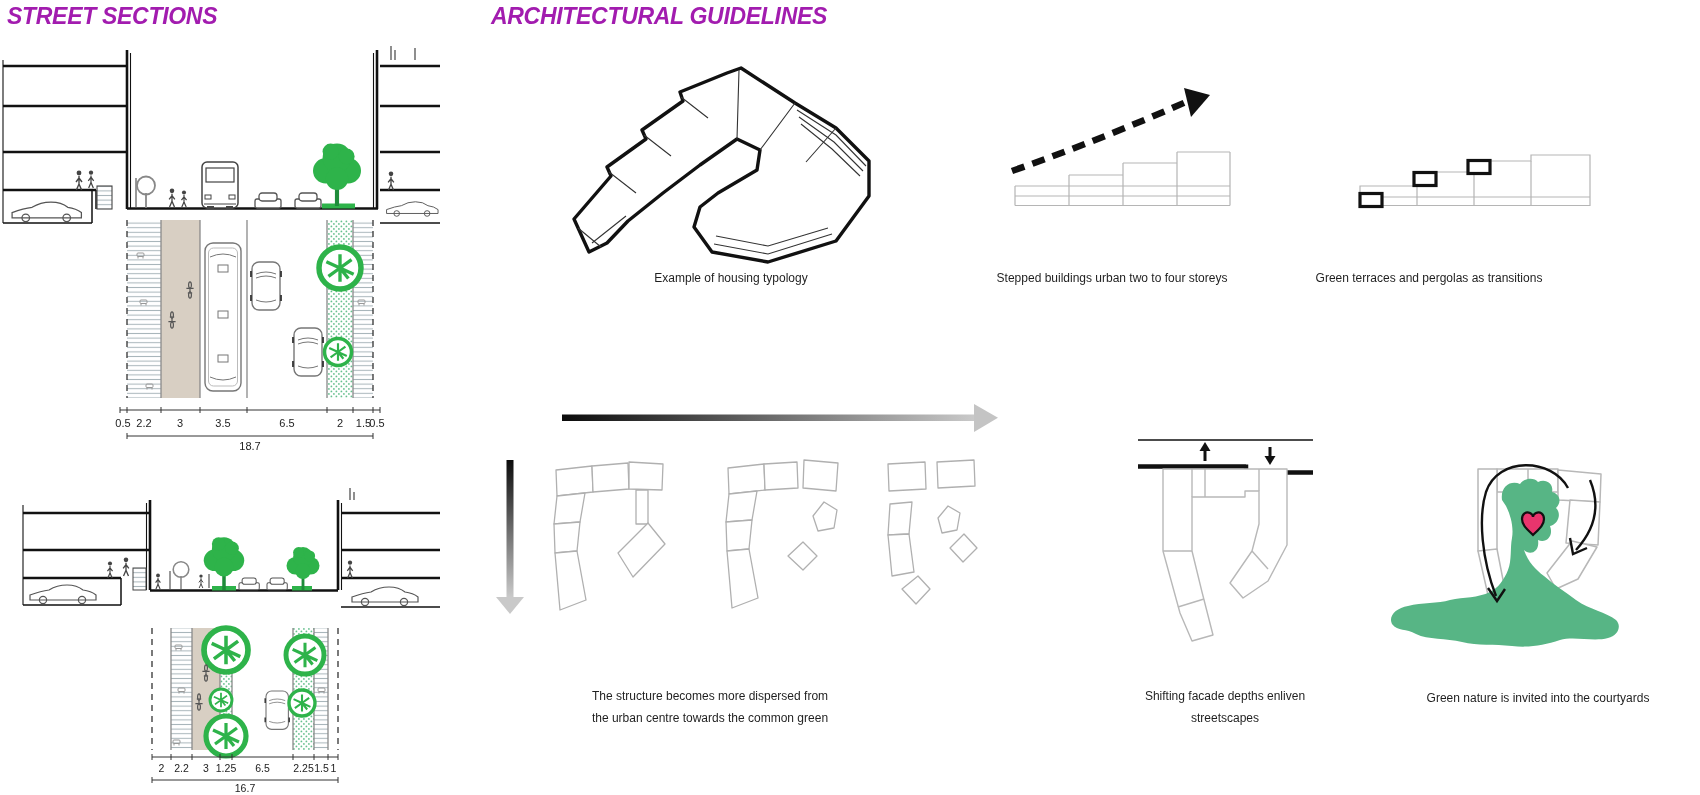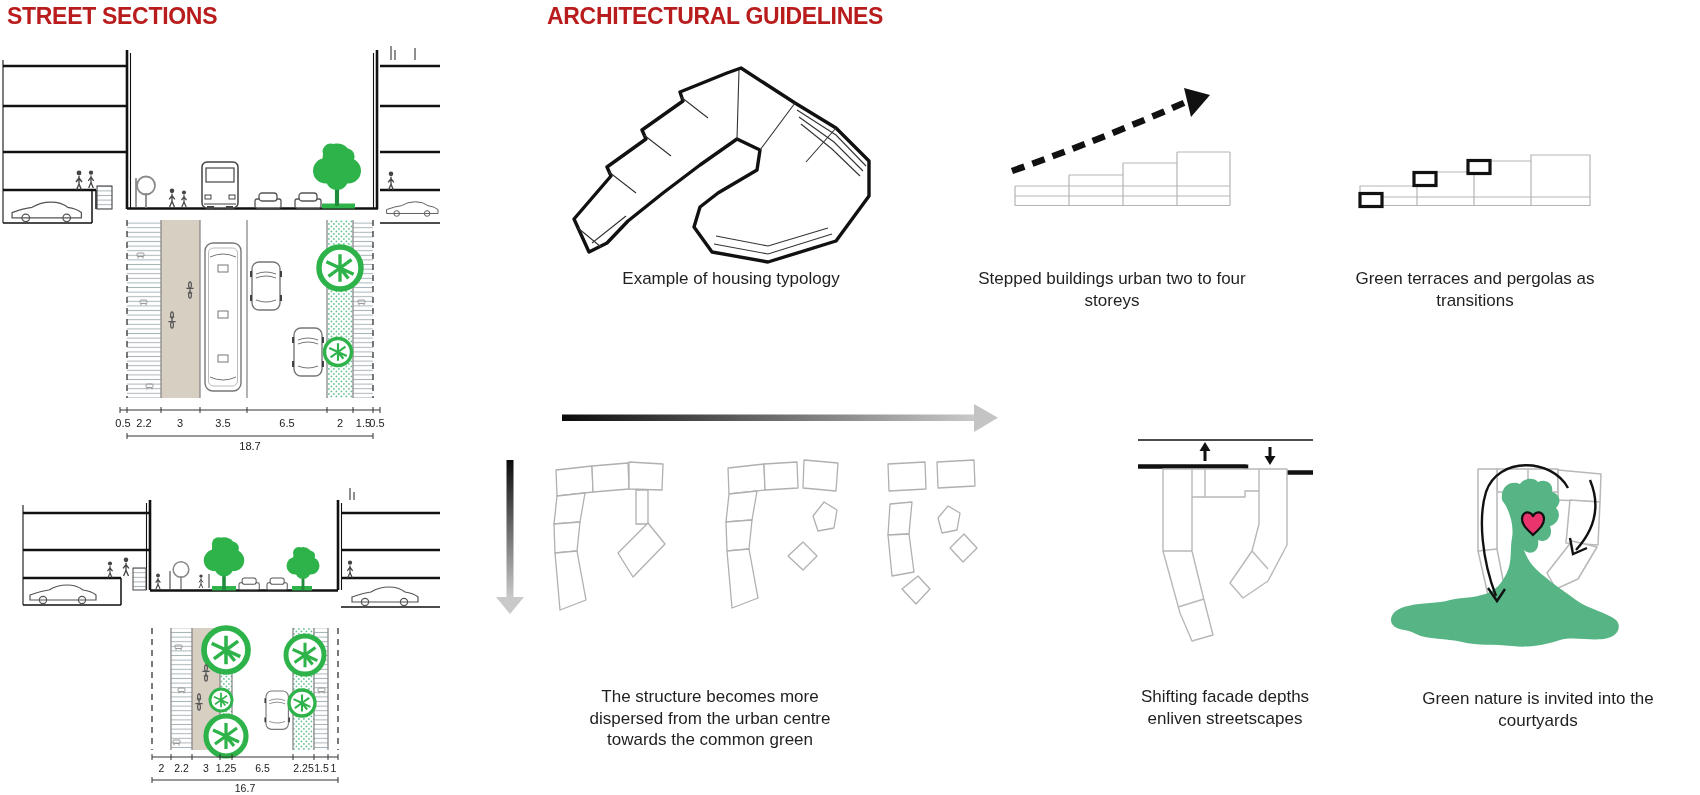--- a/index.html
+++ b/index.html
@@ -1,28 +1,28 @@
 <!DOCTYPE html>
 <html><head>
 <meta charset="utf-8">
 <style>
   html,body{margin:0;padding:0;background:#fff;}
   #canvas{position:relative;width:1700px;height:795px;background:#fff;overflow:hidden;
           font-family:"Liberation Sans",sans-serif;color:#111;}
-  .hdr{position:absolute;font-weight:700;font-size:23px;letter-spacing:-0.3px;color:#b91c1c;white-space:nowrap;}
-  .cap{position:absolute;transform:translateX(-50%);text-align:center;font-size:17px;line-height:21.5px;color:#1f1f1f;}
+  .hdr{position:absolute;font-weight:700;font-size:23px;letter-spacing:-0.3px;color:#a21caf;white-space:nowrap;font-style:italic;}
+  .cap{position:absolute;transform:translateX(-50%);text-align:center;font-size:12px;line-height:21.5px;color:#1f1f1f;}
   svg text{font-family:"Liberation Sans",sans-serif;}
 </style>
 </head>
 <body>
 
 <div id="canvas">
 
   <div class="hdr" style="left:7px;top:3px;">STREET SECTIONS</div>
-  <div class="hdr" style="left:547px;top:3px;">ARCHITECTURAL GUIDELINES</div>
+  <div class="hdr" style="left:491px;top:3px;">ARCHITECTURAL GUIDELINES</div>
 
   <svg width="1700" height="795" style="position:absolute;left:0;top:0;">
     <defs>
       <pattern id="hatchP" width="6" height="4.6" patternUnits="userSpaceOnUse">
         <rect width="6" height="4.6" fill="#fff"></rect>
         <line x1="0" y1="2.3" x2="6" y2="2.3" stroke="#a9b6bb" stroke-width="1"></line>
       </pattern>
       <pattern id="dotsP" width="5" height="5" patternUnits="userSpaceOnUse">
         <rect width="5" height="5" fill="#fff"></rect>
         <circle cx="1.4" cy="1.4" r="0.9" fill="#66c08e"></circle>
@@ -371,18 +371,18 @@
         <path d="M1568,488 C1552,458 1498,456 1486,492 C1478,518 1482,560 1496,596"></path>
         <path d="M1488,588 L1497,601 L1505,589"></path>
         <path d="M1590,480 C1600,504 1596,528 1576,550"></path>
         <path d="M1570,538 L1573,554 L1587,548"></path>
       </g>
     </g>
   </svg>
 
   <div class="cap" style="left:731px;top:268px;width:240px;">Example of housing typology</div>
   <div class="cap" style="left:1112px;top:268px;width:280px;">Stepped buildings urban two to four storeys</div>
-  <div class="cap" style="left:1475px;top:268px;width:260px;">Green terraces and pergolas as transitions</div>
+  <div class="cap" style="left:1429px;top:268px;width:260px;">Green terraces and pergolas as transitions</div>
   <div class="cap" style="left:710px;top:686px;width:250px;">The structure becomes more dispersed from the urban centre towards the common green</div>
   <div class="cap" style="left:1225px;top:686px;width:190px;">Shifting facade depths enliven streetscapes</div>
   <div class="cap" style="left:1538px;top:688px;width:250px;">Green nature is invited into the courtyards</div>
 
 </div>
 
 </body></html>

